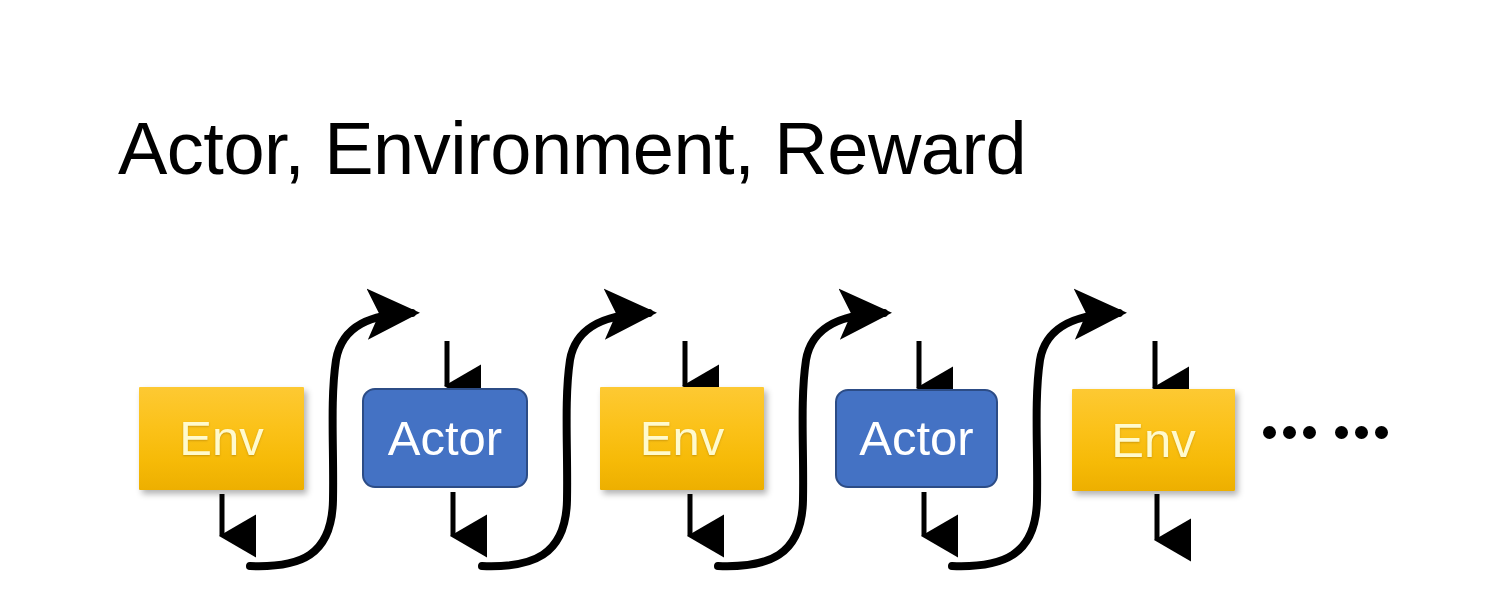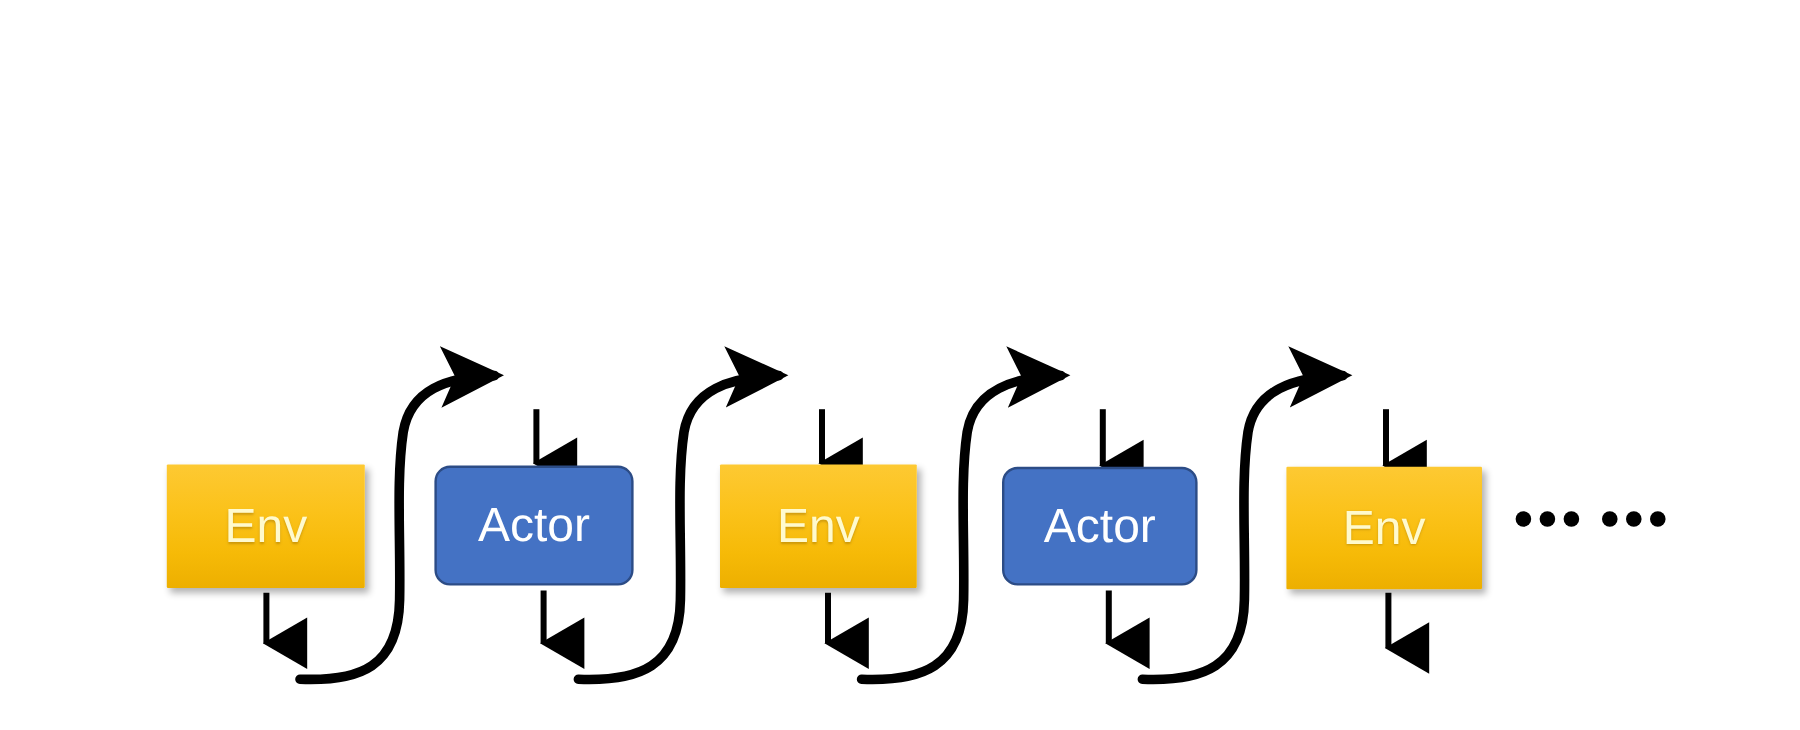--- a/index.html
+++ b/index.html
@@ -53,21 +53,21 @@
     box-shadow: 3px 4px 6px rgba(0,0,0,0.30);
     border-radius: 1px;
   }
   .node-box.actor {
     background: #4472C4;
     border: 2px solid #2C4C86;
     border-radius: 13px;
   }
   .node-label {
     font-family: "Liberation Sans", sans-serif;
-    font-size: 40px;
+    font-size: 49px;
     font-weight: 400;
     line-height: 1;
     user-select: none;
   }
   .node-box.env .node-label {
     color: #FFFACD;
     text-shadow: 0 1px 2px rgba(120,80,0,0.35);
   }
   .node-box.actor .node-label {
     color: #FFFFFF;
@@ -110,20 +110,21 @@
   #ellipsis .dot-gap {
     width: 5px;
     height: 1px;
   }
 </style>
 </head>
 <body>
 
 <div id="canvas">
 
+  <div id="slide-title">Actor, Environment, Reward</div>
 
   <svg id="diagram" viewBox="0 0 1500 608" xmlns="http://www.w3.org/2000/svg">
     <defs>
       <marker id="arrowhead-down" markerWidth="9" markerHeight="9" refX="4.5" refY="8" orient="auto" markerUnits="strokeWidth">
         <path d="M 0.2 1.2 L 4.5 8.6 L 8.8 1.2 Z" fill="#000000"></path>
       </marker>
       <marker id="arrowhead-curve" markerWidth="7" markerHeight="7" refX="5.6" refY="3.5" orient="auto" markerUnits="strokeWidth">
         <path d="M 0 0.3 L 6.6 3.5 L 0 6.7 L 1.5 3.5 Z" fill="#000000"></path>
       </marker>
     </defs>

